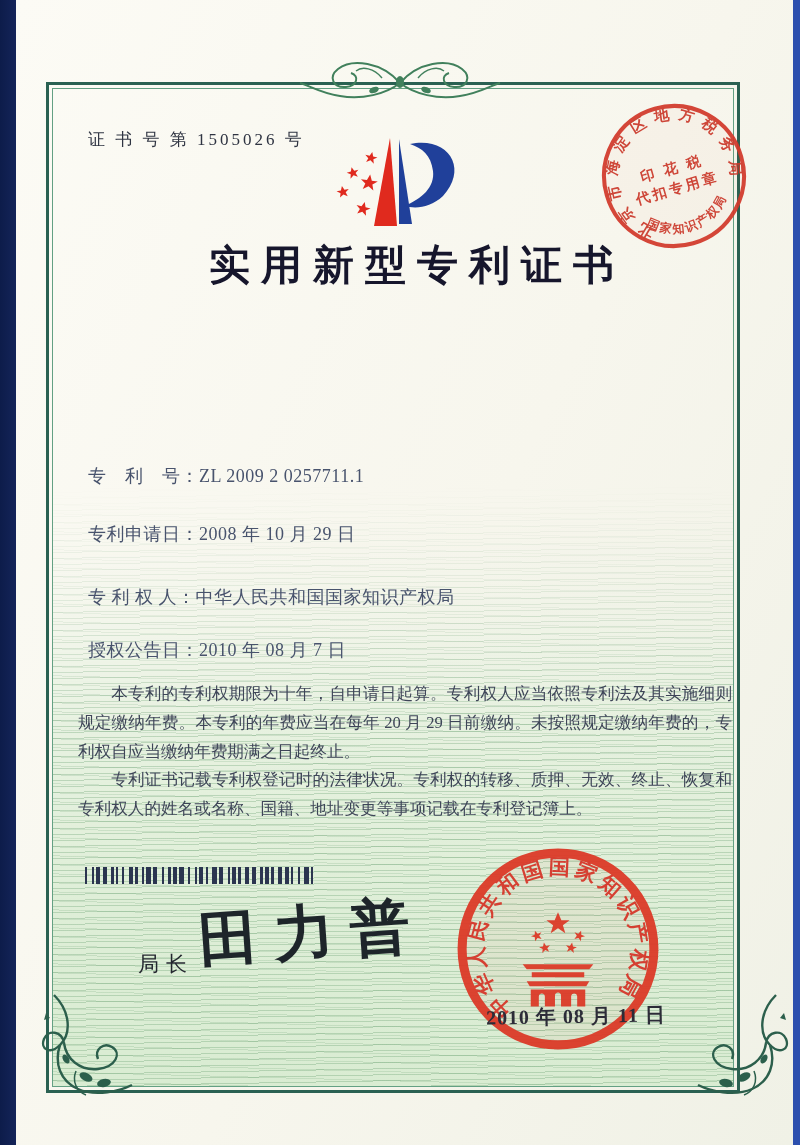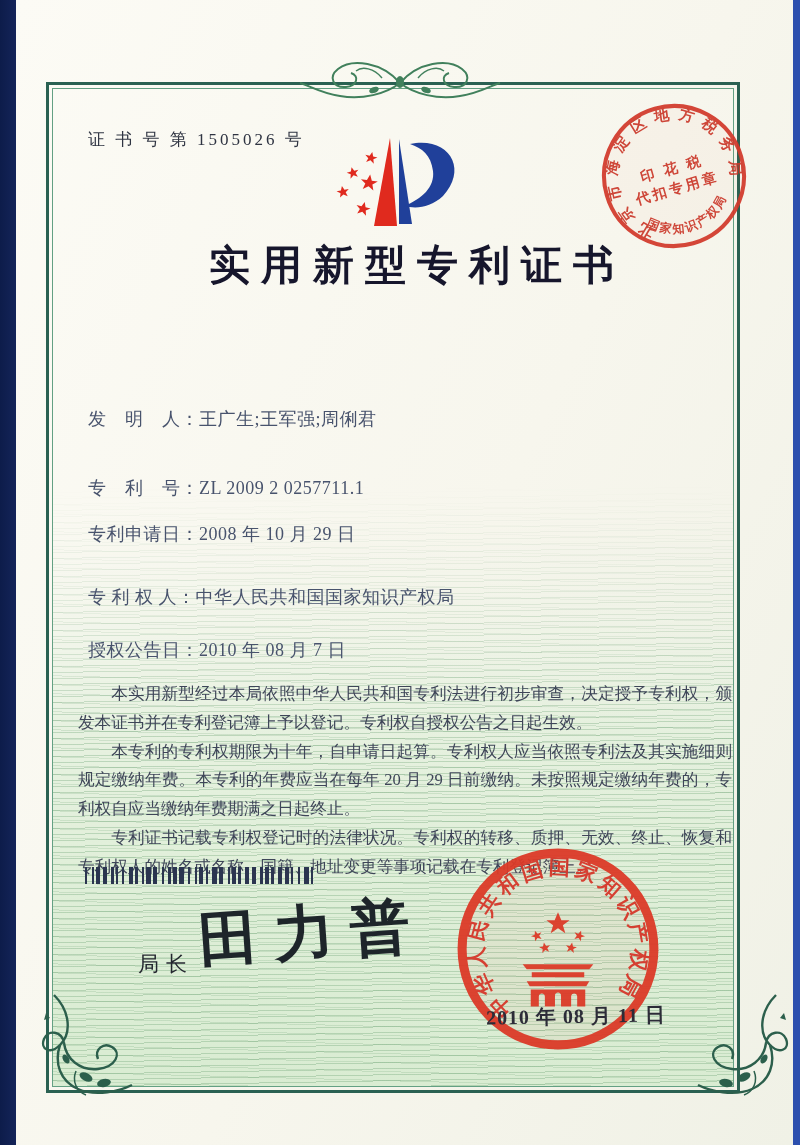--- a/index.html
+++ b/index.html
@@ -18,21 +18,21 @@
           repeating-linear-gradient(179deg, rgba(90,150,100,.30) 0 1px, rgba(90,150,100,0) 1px 6px),
           repeating-linear-gradient(181.5deg, rgba(90,150,100,.18) 0 1px, rgba(90,150,100,0) 1px 9px),
           linear-gradient(180deg, rgba(223,238,218,0) 0%, rgba(224,239,219,.6) 30%, #deeed7 70%, #d9ecd2 100%);
         -webkit-mask-image:linear-gradient(180deg,transparent 0,#000 40%);
         mask-image:linear-gradient(180deg,transparent 0,#000 40%);}
   .cert-number{position:absolute;left:72px;top:128px;font-size:17px;letter-spacing:3px;
                color:#2f3442;z-index:2;}
   .title{position:absolute;left:30px;width:694px;top:238px;text-align:center;
          font-size:41px;font-weight:bold;letter-spacing:11px;color:#16162c;z-index:2;margin-left:24px;}
   .field{position:absolute;left:72px;font-size:18px;color:#48536d;letter-spacing:.5px;z-index:2;}
-  .f0{top:349px}.f1{top:407px}.f2{top:476px}.f3{top:522px}.f4{top:585px}.f5{top:638px}
+  .f0{top:349px}.f1{top:407px}.f2{top:464px}.f3{top:522px}.f4{top:585px}.f5{top:638px}
   .body-text{position:absolute;left:62px;top:680px;width:654px;font-size:16.6px;
              line-height:28.8px;text-align:justify;color:#3e4558;z-index:2;}
   .body-text p{margin:0;text-indent:2em;}
   .barcode{position:absolute;left:69px;top:867px;height:17px;white-space:nowrap;
            font-size:0;z-index:2;}
   .director{position:absolute;left:122px;top:950px;font-size:21px;letter-spacing:7px;
             color:#23262f;z-index:2;}
   .signature{position:absolute;left:182px;top:893px;font-size:60px;font-weight:bold;
              letter-spacing:16px;color:#1e252a;transform:rotate(-4deg);z-index:3;}
   .seal-date{position:absolute;left:470px;top:1003px;font-size:20px;font-weight:bold;
@@ -137,28 +137,26 @@
         <use href="#star5" transform="translate(49,32) scale(0.62) rotate(12)"></use>
         <use href="#star5" transform="translate(31,47) scale(0.60) rotate(-14)"></use>
         <use href="#star5" transform="translate(47,57) scale(0.85) rotate(8)"></use>
         <use href="#star5" transform="translate(21,66) scale(0.62) rotate(-10)"></use>
         <use href="#star5" transform="translate(41,83) scale(0.72) rotate(14)"></use>
       </g>
     </svg>
 
     <div class="title">实用新型专利证书</div>
 
-    <div class="field f1">发　明　人：王广生;王军强;周俐君</div>
     <div class="field f2">专　利　号：ZL 2009 2 0257711.1</div>
     <div class="field f3">专利申请日：2008 年 10 月 29 日</div>
     <div class="field f4">专 利 权 人：中华人民共和国国家知识产权局</div>
     <div class="field f5">授权公告日：2010 年 08 月 7 日</div>
 
     <div class="body-text">
-      <p>本实用新型经过本局依照中华人民共和国专利法进行初步审查，决定授予专利权，颁发本证书并在专利登记簿上予以登记。专利权自授权公告之日起生效。</p>
       <p>本专利的专利权期限为十年，自申请日起算。专利权人应当依照专利法及其实施细则规定缴纳年费。本专利的年费应当在每年 20 月 29 日前缴纳。未按照规定缴纳年费的，专利权自应当缴纳年费期满之日起终止。</p>
       <p>专利证书记载专利权登记时的法律状况。专利权的转移、质押、无效、终止、恢复和专利权人的姓名或名称、国籍、地址变更等事项记载在专利登记簿上。</p>
     </div>
 
     <div class="barcode"><span style="display: inline-block; height: 17px; vertical-align: top; width: 2.2px; background: rgb(43, 53, 80);"></span><span style="display: inline-block; height: 17px; vertical-align: top; width: 4.4px; background: transparent;"></span><span style="display: inline-block; height: 17px; vertical-align: top; width: 2.2px; background: rgb(43, 53, 80);"></span><span style="display: inline-block; height: 17px; vertical-align: top; width: 2.2px; background: transparent;"></span><span style="display: inline-block; height: 17px; vertical-align: top; width: 4.4px; background: rgb(43, 53, 80);"></span><span style="display: inline-block; height: 17px; vertical-align: top; width: 2.2px; background: transparent;"></span><span style="display: inline-block; height: 17px; vertical-align: top; width: 4.4px; background: rgb(43, 53, 80);"></span><span style="display: inline-block; height: 17px; vertical-align: top; width: 4.4px; background: transparent;"></span><span style="display: inline-block; height: 17px; vertical-align: top; width: 2.2px; background: rgb(43, 53, 80);"></span><span style="display: inline-block; height: 17px; vertical-align: top; width: 2.2px; background: transparent;"></span><span style="display: inline-block; height: 17px; vertical-align: top; width: 2.2px; background: rgb(43, 53, 80);"></span><span style="display: inline-block; height: 17px; vertical-align: top; width: 4.4px; background: transparent;"></span><span style="display: inline-block; height: 17px; vertical-align: top; width: 2.2px; background: rgb(43, 53, 80);"></span><span style="display: inline-block; height: 17px; vertical-align: top; width: 4.4px; background: transparent;"></span><span style="display: inline-block; height: 17px; vertical-align: top; width: 4.4px; background: rgb(43, 53, 80);"></span><span style="display: inline-block; height: 17px; vertical-align: top; width: 2.2px; background: transparent;"></span><span style="display: inline-block; height: 17px; vertical-align: top; width: 2.2px; background: rgb(43, 53, 80);"></span><span style="display: inline-block; height: 17px; vertical-align: top; width: 4.4px; background: transparent;"></span><span style="display: inline-block; height: 17px; vertical-align: top; width: 2.2px; background: rgb(43, 53, 80);"></span><span style="display: inline-block; height: 17px; vertical-align: top; width: 2.2px; background: transparent;"></span><span style="display: inline-block; height: 17px; vertical-align: top; width: 4.4px; background: rgb(43, 53, 80);"></span><span style="display: inline-block; height: 17px; vertical-align: top; width: 2.2px; background: transparent;"></span><span style="display: inline-block; height: 17px; vertical-align: top; width: 4.4px; background: rgb(43, 53, 80);"></span><span style="display: inline-block; height: 17px; vertical-align: top; width: 4.4px; background: transparent;"></span><span style="display: inline-block; height: 17px; vertical-align: top; width: 2.2px; background: rgb(43, 53, 80);"></span><span style="display: inline-block; height: 17px; vertical-align: top; width: 4.4px; background: transparent;"></span><span style="display: inline-block; height: 17px; vertical-align: top; width: 2.2px; background: rgb(43, 53, 80);"></span><span style="display: inline-block; height: 17px; vertical-align: top; width: 2.2px; background: transparent;"></span><span style="display: inline-block; height: 17px; vertical-align: top; width: 4.4px; background: rgb(43, 53, 80);"></span><span style="display: inline-block; height: 17px; vertical-align: top; width: 2.2px; background: transparent;"></span><span style="display: inline-block; height: 17px; vertical-align: top; width: 4.4px; background: rgb(43, 53, 80);"></span><span style="display: inline-block; height: 17px; vertical-align: top; width: 4.4px; background: transparent;"></span><span style="display: inline-block; height: 17px; vertical-align: top; width: 2.2px; background: rgb(43, 53, 80);"></span><span style="display: inline-block; height: 17px; vertical-align: top; width: 4.4px; background: transparent;"></span><span style="display: inline-block; height: 17px; vertical-align: top; width: 2.2px; background: rgb(43, 53, 80);"></span><span style="display: inline-block; height: 17px; vertical-align: top; width: 2.2px; background: transparent;"></span><span style="display: inline-block; height: 17px; vertical-align: top; width: 4.4px; background: rgb(43, 53, 80);"></span><span style="display: inline-block; height: 17px; vertical-align: top; width: 2.2px; background: transparent;"></span><span style="display: inline-block; height: 17px; vertical-align: top; width: 2.2px; background: rgb(43, 53, 80);"></span><span style="display: inline-block; height: 17px; vertical-align: top; width: 4.4px; background: transparent;"></span><span style="display: inline-block; height: 17px; vertical-align: top; width: 4.4px; background: rgb(43, 53, 80);"></span><span style="display: inline-block; height: 17px; vertical-align: top; width: 2.2px; background: transparent;"></span><span style="display: inline-block; height: 17px; vertical-align: top; width: 4.4px; background: rgb(43, 53, 80);"></span><span style="display: inline-block; height: 17px; vertical-align: top; width: 4.4px; background: transparent;"></span><span style="display: inline-block; height: 17px; vertical-align: top; width: 2.2px; background: rgb(43, 53, 80);"></span><span style="display: inline-block; height: 17px; vertical-align: top; width: 2.2px; background: transparent;"></span><span style="display: inline-block; height: 17px; vertical-align: top; width: 4.4px; background: rgb(43, 53, 80);"></span><span style="display: inline-block; height: 17px; vertical-align: top; width: 2.2px; background: transparent;"></span><span style="display: inline-block; height: 17px; vertical-align: top; width: 2.2px; background: rgb(43, 53, 80);"></span><span style="display: inline-block; height: 17px; vertical-align: top; width: 4.4px; background: transparent;"></span><span style="display: inline-block; height: 17px; vertical-align: top; width: 4.4px; background: rgb(43, 53, 80);"></span><span style="display: inline-block; height: 17px; vertical-align: top; width: 2.2px; background: transparent;"></span><span style="display: inline-block; height: 17px; vertical-align: top; width: 4.4px; background: rgb(43, 53, 80);"></span><span style="display: inline-block; height: 17px; vertical-align: top; width: 4.4px; background: transparent;"></span><span style="display: inline-block; height: 17px; vertical-align: top; width: 2.2px; background: rgb(43, 53, 80);"></span><span style="display: inline-block; height: 17px; vertical-align: top; width: 2.2px; background: transparent;"></span><span style="display: inline-block; height: 17px; vertical-align: top; width: 4.4px; background: rgb(43, 53, 80);"></span><span style="display: inline-block; height: 17px; vertical-align: top; width: 2.2px; background: transparent;"></span><span style="display: inline-block; height: 17px; vertical-align: top; width: 2.2px; background: rgb(43, 53, 80);"></span><span style="display: inline-block; height: 17px; vertical-align: top; width: 4.4px; background: transparent;"></span><span style="display: inline-block; height: 17px; vertical-align: top; width: 4.4px; background: rgb(43, 53, 80);"></span><span style="display: inline-block; height: 17px; vertical-align: top; width: 2.2px; background: transparent;"></span><span style="display: inline-block; height: 17px; vertical-align: top; width: 4.4px; background: rgb(43, 53, 80);"></span><span style="display: inline-block; height: 17px; vertical-align: top; width: 2.2px; background: transparent;"></span><span style="display: inline-block; height: 17px; vertical-align: top; width: 2.2px; background: rgb(43, 53, 80);"></span><span style="display: inline-block; height: 17px; vertical-align: top; width: 4.4px; background: transparent;"></span><span style="display: inline-block; height: 17px; vertical-align: top; width: 2.2px; background: rgb(43, 53, 80);"></span><span style="display: inline-block; height: 17px; vertical-align: top; width: 4.4px; background: transparent;"></span><span style="display: inline-block; height: 17px; vertical-align: top; width: 4.4px; background: rgb(43, 53, 80);"></span><span style="display: inline-block; height: 17px; vertical-align: top; width: 2.2px; background: transparent;"></span><span style="display: inline-block; height: 17px; vertical-align: top; width: 2.2px; background: rgb(43, 53, 80);"></span><span style="display: inline-block; height: 17px; vertical-align: top; width: 4.4px; background: transparent;"></span></div>
 
     <div class="director">局长</div>
     <div class="signature">田力普</div>
 
     <svg class="office-seal" width="212" height="212" viewBox="0 0 210 210">

